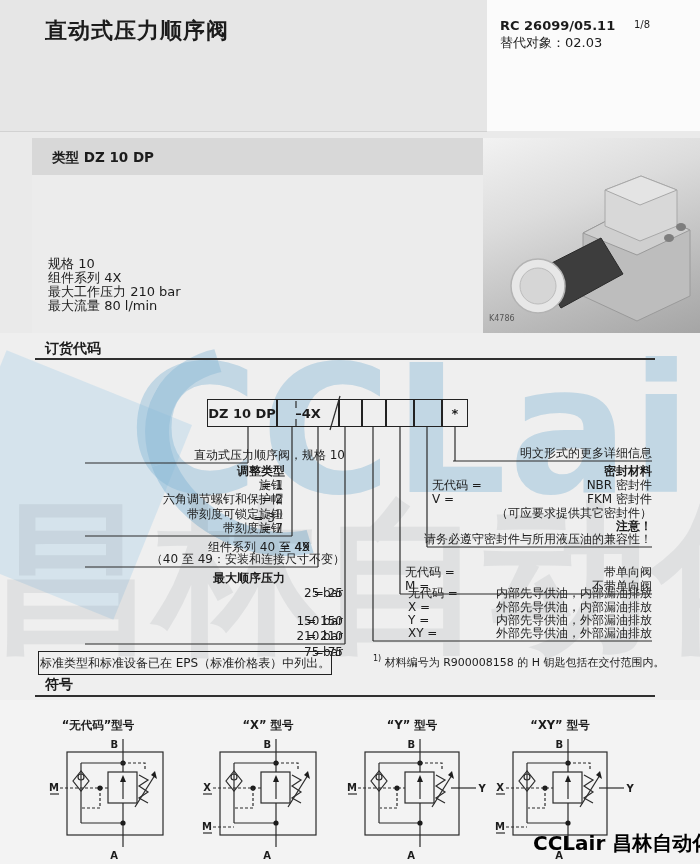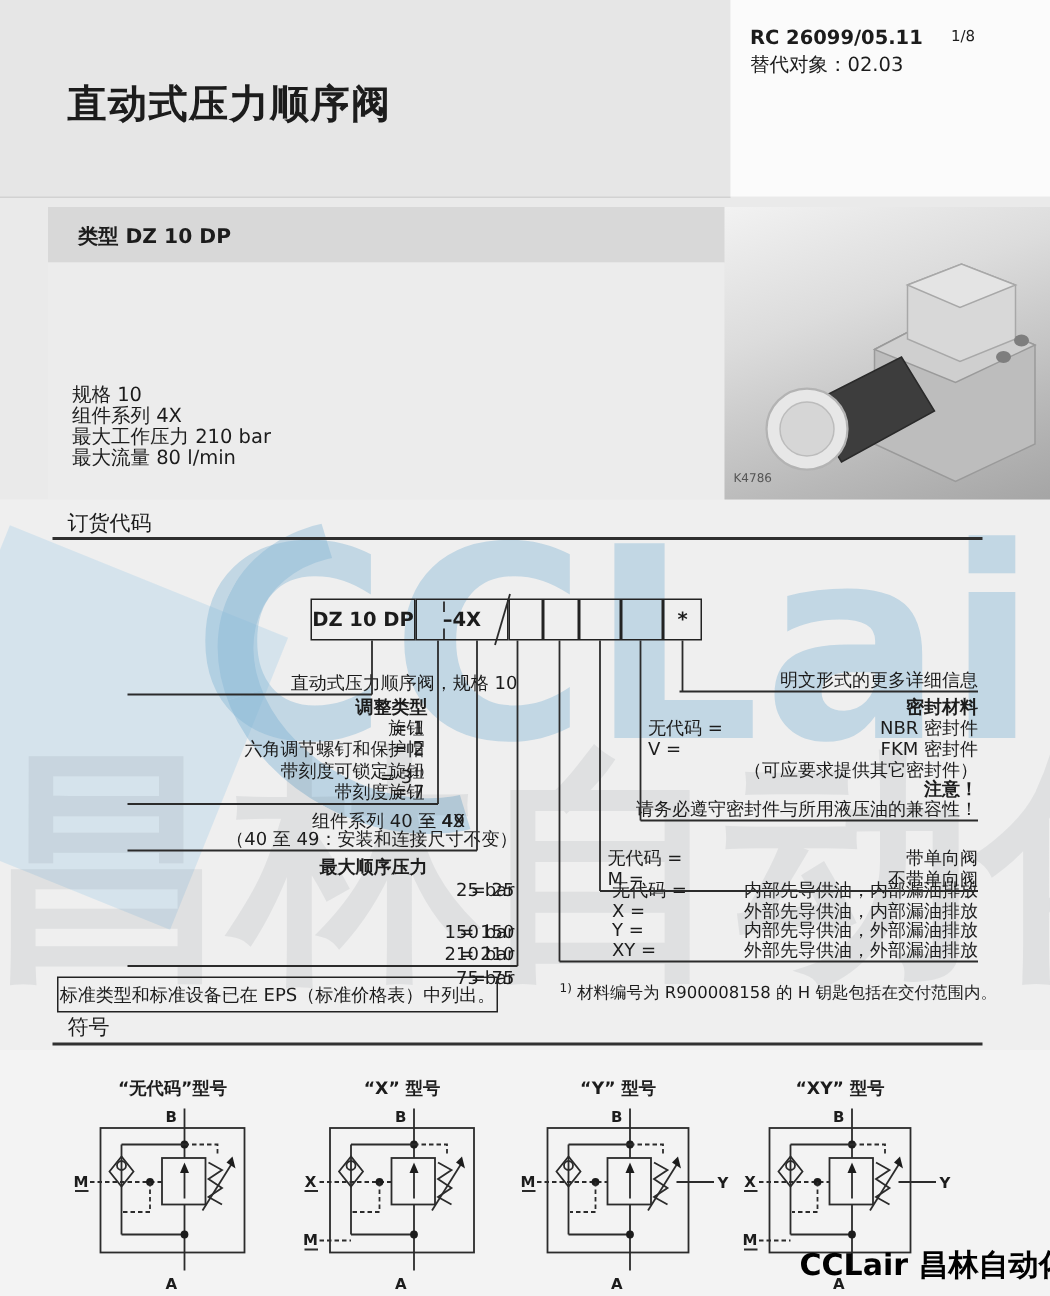--- a/index.html
+++ b/index.html
@@ -19,28 +19,28 @@
           letter-spacing:2px;color:rgba(130,180,212,0.42);white-space:nowrap;overflow:hidden;line-height:230px;z-index:1;}
   .wm-arc{left:140px;top:352px;width:200px;height:150px;border:24px solid transparent;
           border-bottom-color:rgba(130,180,212,0.45);border-left-color:rgba(130,180,212,0.40);
           border-radius:50%;transform:rotate(28deg);z-index:1;}
   .wm-patch{left:-40px;top:380px;width:200px;height:210px;background:rgba(165,205,232,0.35);
             transform:rotate(22deg);z-index:1;}
   .wm-gray{left:-10px;top:452px;width:760px;height:260px;font-size:165px;font-weight:900;
            color:rgba(90,100,110,0.10);white-space:nowrap;overflow:hidden;line-height:250px;z-index:1;}
   .wm-footer{left:533px;top:830px;font-size:20px;font-weight:600;color:#000;z-index:6;white-space:nowrap;}
   
-  .doc-title{left:45px;top:16px;font-size:26px;font-weight:bold;letter-spacing:1px;z-index:2;margin-top:36px;}
+  .doc-title{left:45px;top:16px;font-size:22px;font-weight:bold;letter-spacing:1px;z-index:2;}
   .doc-num{left:500px;top:18px;font-size:13px;font-weight:bold;z-index:2;}
   .page-num{left:634px;top:19px;font-size:10px;z-index:2;}
   .replaces{left:500px;top:34px;font-size:13px;z-index:2;}
   .type-label{left:52px;top:149px;font-size:13.5px;font-weight:bold;z-index:2;}
   .spec-line{left:48px;font-size:13px;line-height:14px;z-index:2;white-space:nowrap;}
   
-  .sec-title{font-size:14px;font-weight:normal;z-index:2;}
+  .sec-title{font-size:14px;font-weight:bold;z-index:2;}
   .rule{height:2px;background:#2f2f2f;z-index:2;}
   
   .photo{left:483px;top:138px;width:217px;height:195px;z-index:2;
          background:linear-gradient(160deg,#f2f2f2 0%,#dcdcdc 35%,#b9b9b9 75%,#a5a5a5 100%);}
   .photo-code{left:489px;top:314px;font-size:8px;color:#555;z-index:3;}
   
   .code-cell{position:absolute;top:399px;height:28px;border:1.4px solid #222;box-sizing:border-box;
              display:flex;align-items:center;justify-content:center;font-size:13px;font-weight:bold;
              z-index:2;background:transparent;white-space:nowrap;}
   
@@ -207,21 +207,21 @@
   <div class="abs eps-box">
     <span>标准类型和标准设备已在 EPS（标准价格表）中列出。</span>
   </div>
   <div class="abs footnote">
     <sup>1)</sup><span> 材料编号为 R900008158 的 H 钥匙包括在交付范围内。</span>
   </div>
 
   <div class="abs sec-title" style="left:45px;top:676px;">符号</div>
   <div class="abs rule" style="left:35px;top:695px;width:620px;"></div>
   <div id="diagrams">
-      <div class="diag-title" style="left: 67px; width: 96px;">“无代码”型号</div>
+      <div class="diag-title" style="left: 50px; width: 96px;">“无代码”型号</div>
       <svg class="diag-svg" width="150" height="129" viewBox="0 0 150 129" style="left: 42px;">
         <rect stroke="#2b2b2b" stroke-width="1.2" fill="none" x="25" y="17" width="96" height="83"></rect>
         <text x="76" y="13" text-anchor="end" font-size="10" font-weight="bold" fill="#1c1c1c">B</text>
         <line stroke="#2b2b2b" stroke-width="1.2" fill="none" x1="81" y1="4" x2="81" y2="37"></line>
         <circle cx="81" cy="28" r="2.6" fill="#1c1c1c"></circle>
         <rect stroke="#2b2b2b" stroke-width="1.2" fill="none" x="66" y="37" width="29" height="31"></rect>
         <line stroke="#2b2b2b" stroke-width="1.2" fill="none" x1="81" y1="64" x2="81" y2="43"></line>
         <polygon points="78,47 84,47 81,40" fill="#1c1c1c"></polygon>
         <line stroke="#2b2b2b" stroke-width="1.2" fill="none" x1="81" y1="28" x2="39" y2="28"></line>
         <line stroke="#2b2b2b" stroke-width="1.2" fill="none" x1="39" y1="28" x2="39" y2="88"></line>

